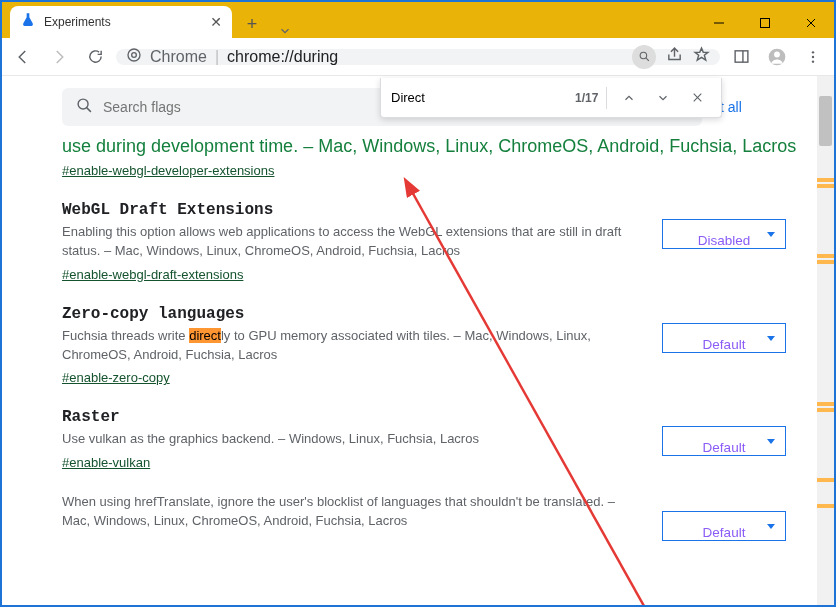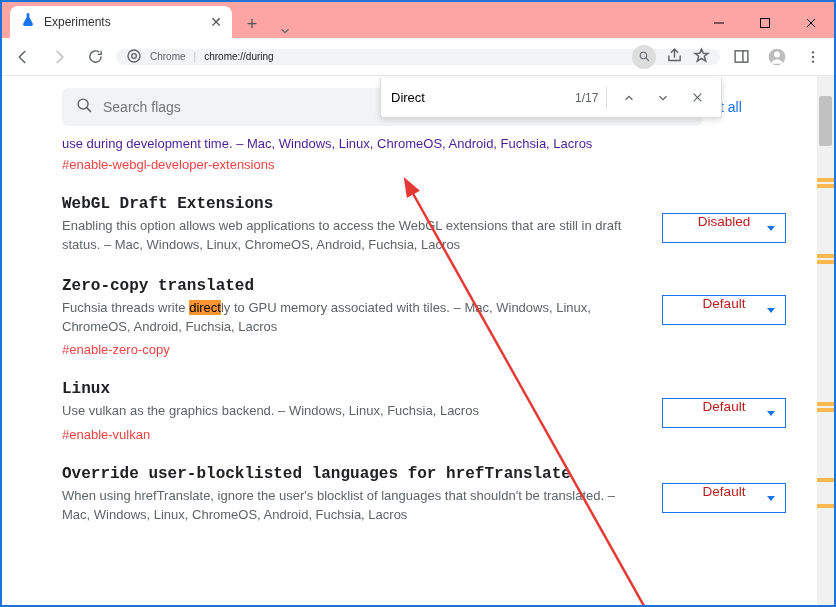--- a/index.html
+++ b/index.html
@@ -1,66 +1,66 @@
 <!DOCTYPE html>
 <html><head>
 <meta charset="utf-8">
 <style>
   * { box-sizing: border-box; margin: 0; padding: 0; font-family: "Segoe UI", Arial, sans-serif; }
   body { width: 836px; height: 607px; border: 2px solid #1e73d6; background: #fff; overflow: hidden; position: relative; }
 
   
-  .titlebar { height: 36px; background: #fca5a5; display: flex; align-items: flex-end; }
+  .titlebar { height: 36px; background: #eab308; display: flex; align-items: flex-end; }
   .tab { margin-left: 8px; height: 32px; background: #fff; border-radius: 8px 8px 0 0; display: flex; align-items: center; padding: 0 10px; gap: 8px; width: 222px; }
   .favicon svg { width: 16px; height: 16px; }
   .tab-title { font-size: 12px; color: #333; flex: 1; }
   .tab-close { font-size: 14px; color: #555; }
   .newtab { width: 28px; height: 28px; margin-left: 6px; display: flex; align-items: center; justify-content: center; font-size: 18px; color: #555; border-radius: 50%; }
   .win-controls { margin-left: auto; display: flex; }
   .win-controls .wc { width: 46px; height: 30px; display: flex; align-items: center; justify-content: center; }
   .wc svg { width: 12px; height: 12px; }
   .chev { width: 38px; display:flex; align-items:center; justify-content:center; }
 
   
   .toolbar { height: 38px; background: #fff; border-bottom: 1px solid #e8e8e8; display: flex; align-items: center; padding: 0 6px; gap: 6px; }
   .ibtn { width: 30px; height: 30px; display: flex; align-items: center; justify-content: center; border-radius: 50%; color: #5f6368; }
   .ibtn.dis { color: #b0b0b0; }
-  .addr { flex: 1; height: 16px; background: #f1f3f4; border-radius: 15px; display: flex; align-items: center; padding: 0 10px; gap: 8px; color: #202124; font-size: 10px; min-width:0; }
+  .addr { flex: 1; height: 16px; background: #f1f3f4; border-radius: 15px; display: flex; align-items: center; padding: 0 10px; gap: 8px; color: #202124; font-size: 16px; min-width:0; }
   .addr .chrome-label { color: #5f6368; }
   .addr .sep { color: #c0c0c0; }
   .addr .url { color: #202124; }
   .addr .right-icons { margin-left:auto; display:flex; gap:10px; align-items:center; }
   .circled { width:24px; height:24px; border-radius:50%; background:#ddd; display:flex; align-items:center; justify-content:center; }
 
   
   .findbar { position: absolute; top: 76px; left: 378px; width: 342px; height: 40px; background: #fff; border: 1px solid #dadce0; border-top: none; border-radius: 0 0 4px 4px; box-shadow: 0 2px 6px rgba(0,0,0,.15); display: flex; align-items: center; padding: 0 10px; gap: 8px; z-index: 20; }
   .findbar input { border: none; outline: none; font-size: 13px; flex: 1; }
-  .findbar .count { font-size: 12px; color: #5f6368; white-space: nowrap; }
+  .findbar .count { font-size: 12px; color: #5f6368; white-space: nowrap; font-weight: bold; }
   .findbar .vline { width: 1px; height: 22px; background: #dadce0; }
   .findbar .fb-btn { width: 28px; height: 28px; display: flex; align-items: center; justify-content: center; color: #5f6368; }
 
   
   .viewport { position: absolute; top: 74px; left: 0; right: 0; bottom: 0; overflow: hidden; background: #fff; }
   .page { padding: 0 18px; position: relative; }
   .topsearch { margin-top: 12px; display: flex; gap: 18px; align-items: center; }
   .searchbox { flex: 1; background: #f1f3f4; border-radius: 6px; height: 38px; display: flex; align-items: center; padding: 0 14px; gap: 10px; color: #5f6368; max-width: 640px; margin-left: 42px;}
   .searchbox input { border: none; background: transparent; outline: none; font-size: 14px; flex: 1; color:#5f6368; }
   .reset { font-size: 14px; color: #1a73e8; padding-right: 30px; }
 
   .content { margin-top: 10px; }
-  .truncline { font-size: 13px; color: #4c1d95; padding-left: 42px; padding-right: 180px; white-space: nowrap; overflow: hidden; position: relative; }
+  .truncline { font-size: 18px; color: #15803d; padding-left: 42px; padding-right: 180px; white-space: nowrap; overflow: hidden; position: relative; }
   .truncline::before { content:""; position:absolute; left:0; top:0; width:42px; height:100%; background:linear-gradient(to right, #fff, rgba(255,255,255,0)); }
 
   .flag { display: flex; padding: 22px 0 0 42px; }
   .flagtext { flex: 1; padding-right: 28px; }
   .flagtitle { font-size: 16px; font-weight: 600; color: #202124; margin-bottom: 4px; font-family: Liberation Mono, monospace; }
   .flagdesc { font-size: 13px; color: #5f6368; line-height: 1.45; }
-  .flaganchor { font-size: 13px; color: #ef4444; display: inline-block; margin-top: 6px; }
+  .flaganchor { font-size: 13px; color: #14532d; text-decoration: underline; display: inline-block; margin-top: 6px; }
   .selectwrap { width: 154px; padding-right: 30px; padding-top: 18px; }
-  .fsel { width: 100%; height: 30px; border: 1px solid #1a73e8; background: #fff; color: #b91c1c; font-size: 13.5px; display: flex; align-items: flex-start; justify-content: center; position: relative; }
+  .fsel { width: 100%; height: 30px; border: 1px solid #1a73e8; background: #fff; color: #8b5cf6; font-size: 13.5px; display: flex; align-items: flex-end; justify-content: center; position: relative; }
   .fsel::after { content: ""; position: absolute; right: 10px; top: 12px; border-left: 4px solid transparent; border-right: 4px solid transparent; border-top: 5px solid #1a73e8; }
   .hl { background: #ff9632; color: #000; }
 
   
   .scrollbar { position:absolute; right:0; top:0; bottom:0; width:17px; background:#f1f1f1; }
   .scrollthumb { position:absolute; left:2px; width:13px; top:20px; height:50px; background:#c1c1c1; border-radius:2px; }
   .tick { position:absolute; right:0; width:17px; height:4px; background:#ffb84d; }
 
   
   .arrow { position:absolute; z-index: 30; pointer-events:none; }
@@ -201,62 +201,62 @@
 
     <div class="content">
       <div class="truncline">use during development time. – Mac, Windows, Linux, ChromeOS, Android, Fuchsia, Lacros</div>
       <a class="flaganchor" style="margin-left:42px">#enable-webgl-developer-extensions</a>
 
       
       <div class="flag">
         <div class="flagtext">
           <div class="flagtitle">WebGL Draft Extensions</div>
           <div class="flagdesc">Enabling this option allows web applications to access the WebGL extensions that are still in draft status. – Mac, Windows, Linux, ChromeOS, Android, Fuchsia, Lacros</div>
+          <a class="flaganchor">#enable-webgl-draft-extensions</a>
         </div>
         <div class="selectwrap">
             <div class="fsel">
               <span>Disabled</span>
             </div>
           </div>
       </div>
 
       
       <div class="flag">
         <div class="flagtext">
-          <div class="flagtitle">Zero-copy translated</div>
+          <div class="flagtitle">Zero-copy languages</div>
           <div class="flagdesc">
             <span>Fuchsia threads write </span><span class="hl">direct</span><span>ly to GPU memory associated with tiles. – Mac, Windows, Linux, ChromeOS, Android, Fuchsia, Lacros</span>
           </div>
           <a class="flaganchor">#enable-zero-copy</a>
         </div>
         <div class="selectwrap">
             <div class="fsel">
               <span>Default</span>
             </div>
           </div>
       </div>
 
       
       <div class="flag">
         <div class="flagtext">
-          <div class="flagtitle">Linux</div>
+          <div class="flagtitle">Raster</div>
           <div class="flagdesc">Use vulkan as the graphics backend. – Windows, Linux, Fuchsia, Lacros</div>
           <a class="flaganchor">#enable-vulkan</a>
         </div>
         <div class="selectwrap">
             <div class="fsel">
               <span>Default</span>
             </div>
           </div>
       </div>
 
       
       <div class="flag">
         <div class="flagtext">
-          <div class="flagtitle">Override user-blocklisted languages for hrefTranslate</div>
           <div class="flagdesc">When using hrefTranslate, ignore the user's blocklist of languages that shouldn't be translated. – Mac, Windows, Linux, ChromeOS, Android, Fuchsia, Lacros</div>
         </div>
         <div class="selectwrap">
             <div class="fsel">
               <span>Default</span>
             </div>
           </div>
       </div>
     </div>
   </div>

